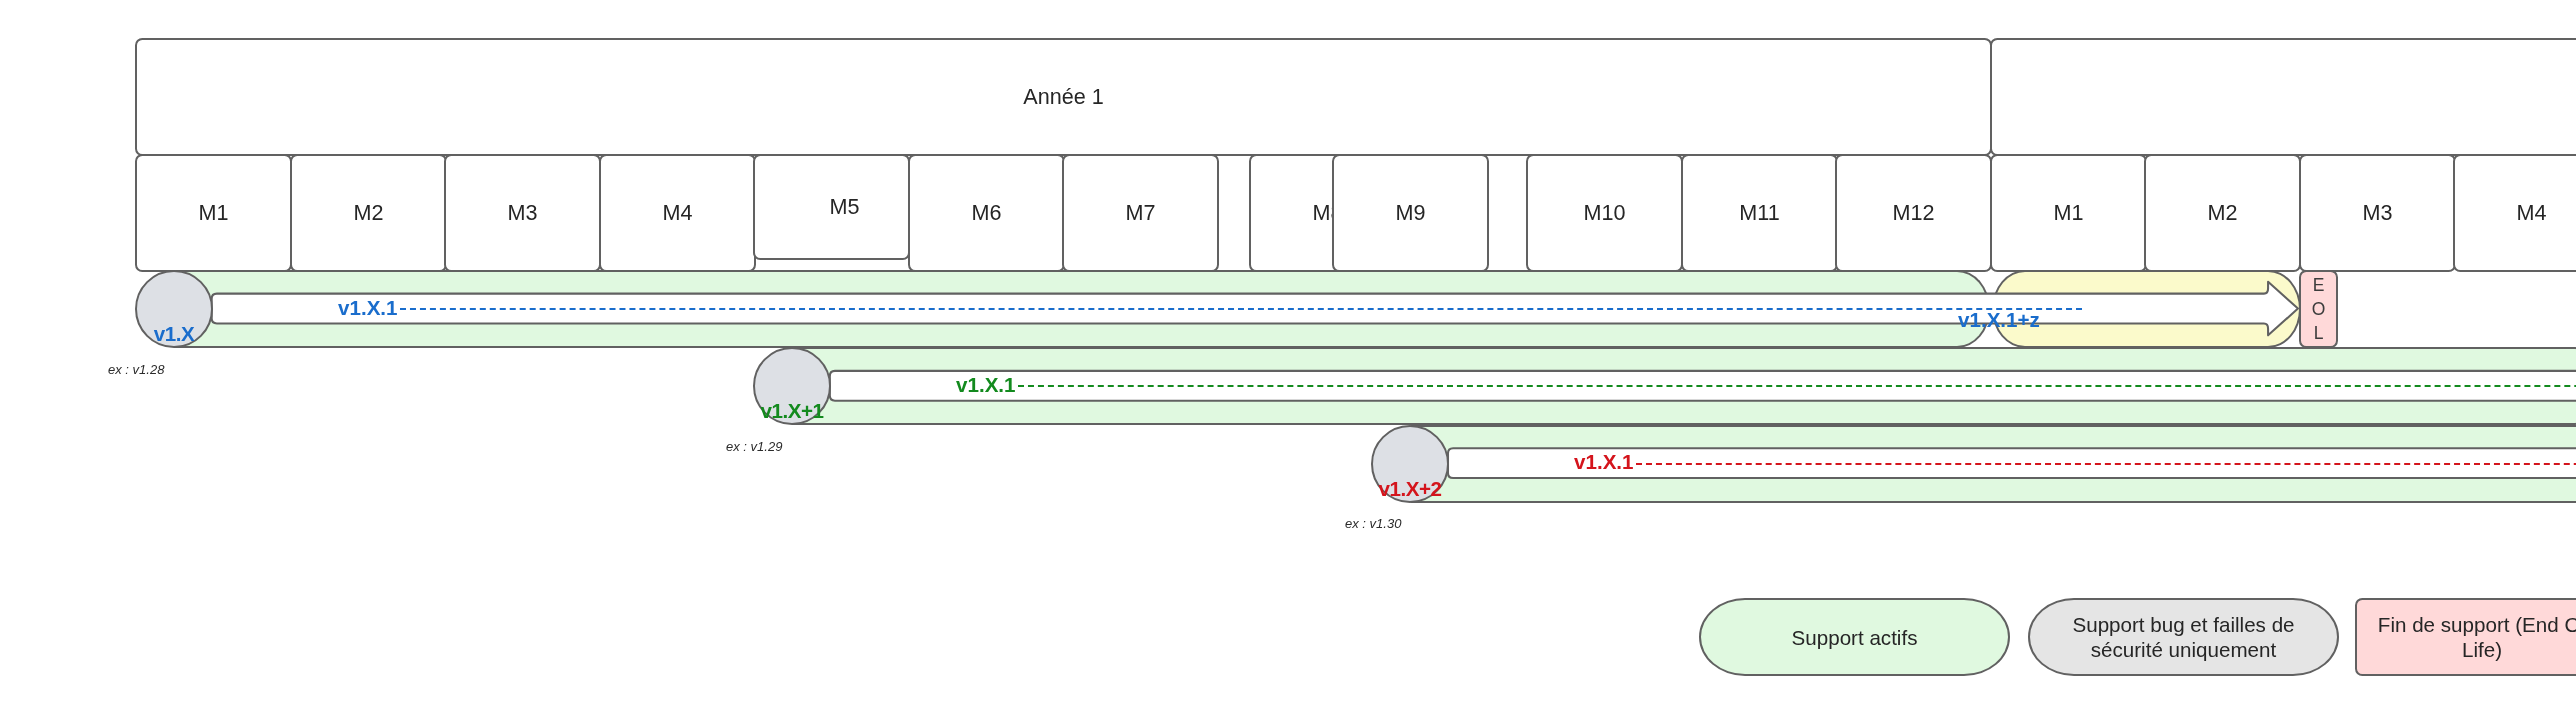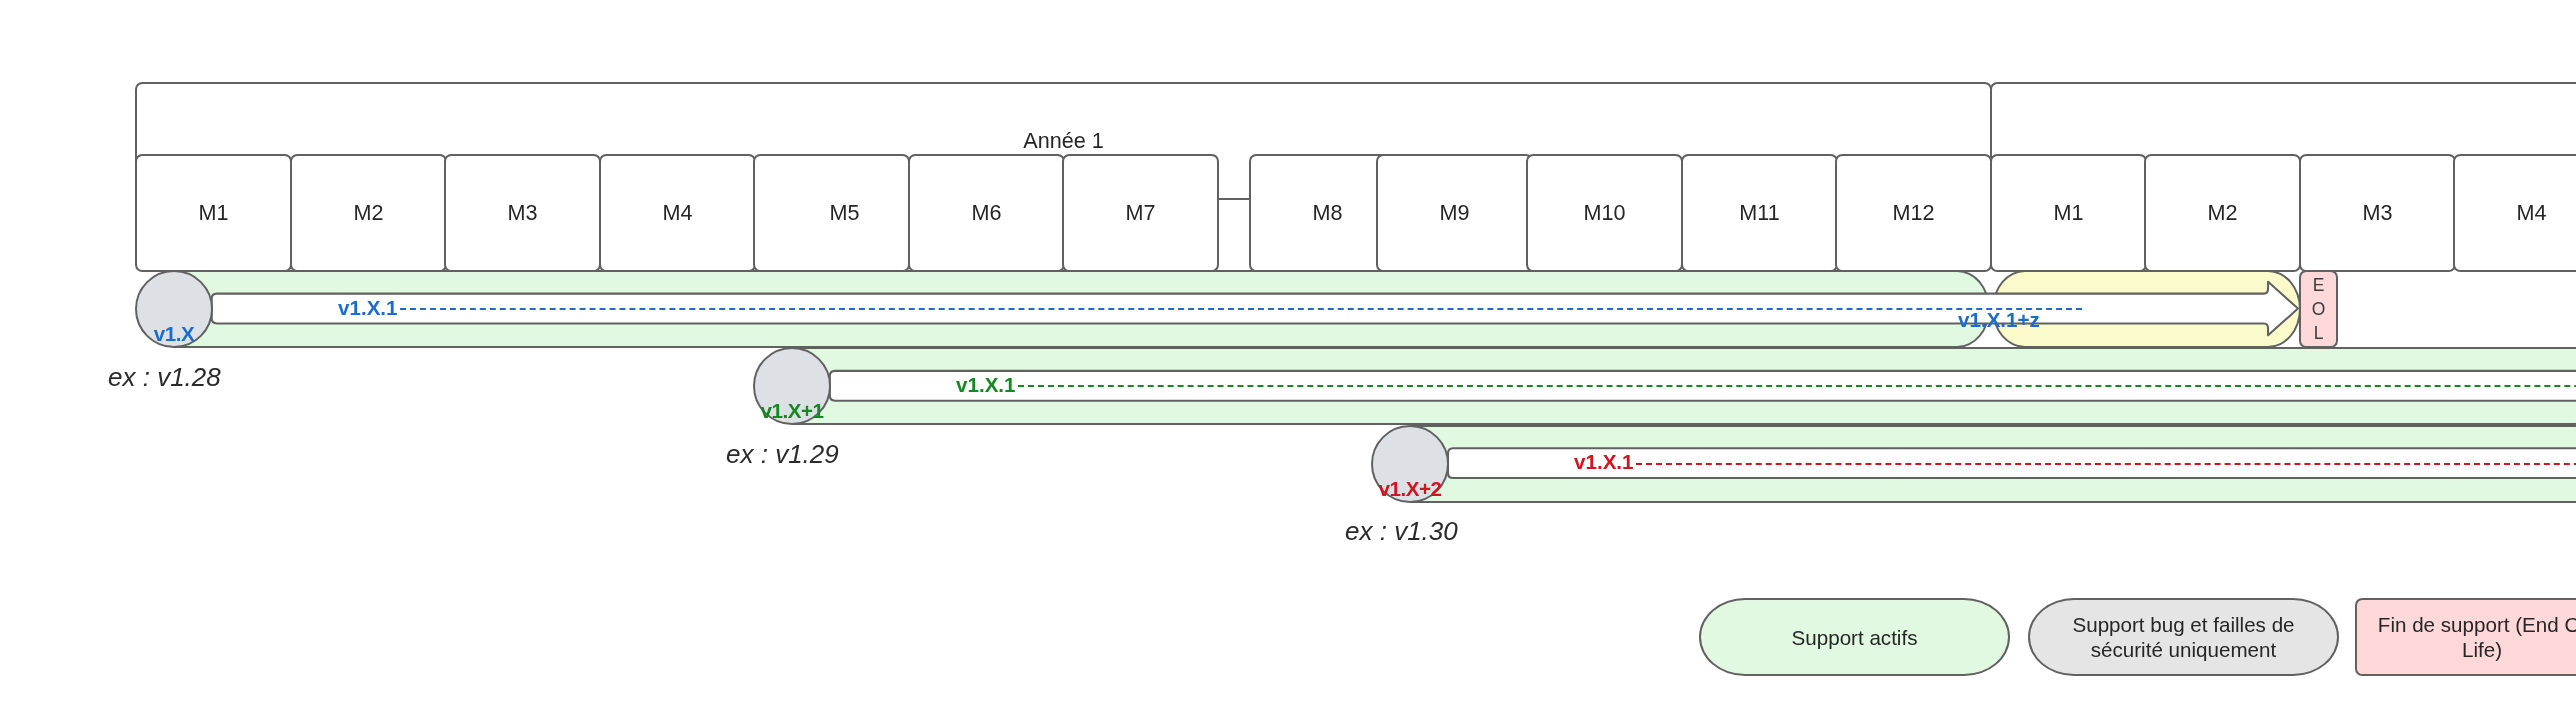--- a/index.html
+++ b/index.html
@@ -1,37 +1,37 @@
 <!DOCTYPE html>
 <html style="font-size:8.2px"><head>
 <meta charset="utf-8">
 <style>
   html, body { margin:0; padding:0; background:#ffffff; }
   body { width:3884px; height:715px; position:relative; overflow:hidden;
          font-family:"Liberation Sans", sans-serif; color:#2b2b2b; }
   .abs { position:absolute; box-sizing:border-box; }
   .year-cell { border:2.1px solid #616161; border-radius:7.2px; background:#fff;
                display:flex; align-items:center; justify-content:center;
-               font-size:21.6px; color:#262626;margin-top:44px; }
+               font-size:21.6px; color:#262626; }
   .month-cell { border:2.1px solid #616161; border-radius:7.2px; background:#fff;
                 display:flex; align-items:center; justify-content:center;
                 font-size:21.6px; color:#262626; }
   .green-band { background:#e0f9e0; border:2.1px solid #616161; border-left:none;
                 border-radius:0 33px 33px 0 / 0 39px 39px 0; }
   .yellow-band { background:#fbfacb; border:2.1px solid #616161;
                  border-radius:33px / 39px; }
   .eol-box { background:#ffd9d9; border:2.1px solid #616161; border-radius:7.2px;
              display:flex; flex-direction:column; align-items:center; justify-content:center;
              font-size:17.5px; color:#3c3c3c; line-height:24px; }
   .version-circle { background:#dde0e5; border:2.1px solid #616161; border-radius:50%;
                     display:flex; align-items:flex-end; justify-content:center;
                     font-size:20.6px; font-weight:bold; letter-spacing:-0.5px; }
   .patch-label { font-size:20.6px; font-weight:bold; white-space:nowrap; line-height:28px;text-align:right; }
   .dash-line { height:0; border-top:2.6px dashed; }
-  .example-label { font-size:26px; font-style:italic; color:#2b2b2b; white-space:nowrap; }
+  .example-label { font-size:13px; font-style:italic; color:#2b2b2b; white-space:nowrap; }
   .legend-item { border:2.1px solid #616161; display:flex; align-items:center; justify-content:center;
                  text-align:center; font-size:20.6px; color:#262626; line-height:25px; padding:0 15.5px; }
   .legend-active { background:#e0f9e0; border-radius:46px / 39px; }
   .legend-security { background:#e5e5e5; border-radius:46px / 39px; }
   .legend-eol { background:#ffd9d9; border-radius:7.2px; }
   svg.arrow { overflow:visible; }
 </style>
 </head>
 <body>
 
@@ -48,33 +48,33 @@
       </div>
       <div class="abs month-cell" style="left:290px;top:154px;width:157px;height:118px;">
         <span>M2</span>
       </div>
       <div class="abs month-cell" style="left:444px;top:154px;width:157px;height:118px;">
         <span>M3</span>
       </div>
       <div class="abs month-cell" style="left:599px;top:154px;width:157px;height:118px;">
         <span>M4</span>
       </div>
-      <div class="abs month-cell" style="left:753px;top:154px;width:157px;height:118px;padding-left:26px;">
+      <div class="abs month-cell" style="left:753px;top:154px;width:157px;height:106px;padding-left:26px;">
         <span>M5</span>
       </div>
       <div class="abs month-cell" style="left:908px;top:154px;width:157px;height:118px;">
         <span>M6</span>
       </div>
       <div class="abs month-cell" style="left:1062px;top:154px;width:157px;height:118px;text-align:right;">
         <span>M7</span>
       </div>
       <div class="abs month-cell" style="left:1217px;top:154px;width:157px;height:118px;margin-left:32px;">
         <span>M8</span>
       </div>
-      <div class="abs month-cell" style="left:1376px;top:154px;width:157px;height:118px;">
+      <div class="abs month-cell" style="left:1332px;top:154px;width:157px;height:118px;">
         <span>M9</span>
       </div>
       <div class="abs month-cell" style="left:1526px;top:154px;width:157px;height:118px;">
         <span>M10</span>
       </div>
       <div class="abs month-cell" style="left:1681px;top:154px;width:157px;height:118px;">
         <span>M11</span>
       </div>
       <div class="abs month-cell" style="left:1835px;top:154px;width:157px;height:118px;">
         <span>M12</span>

